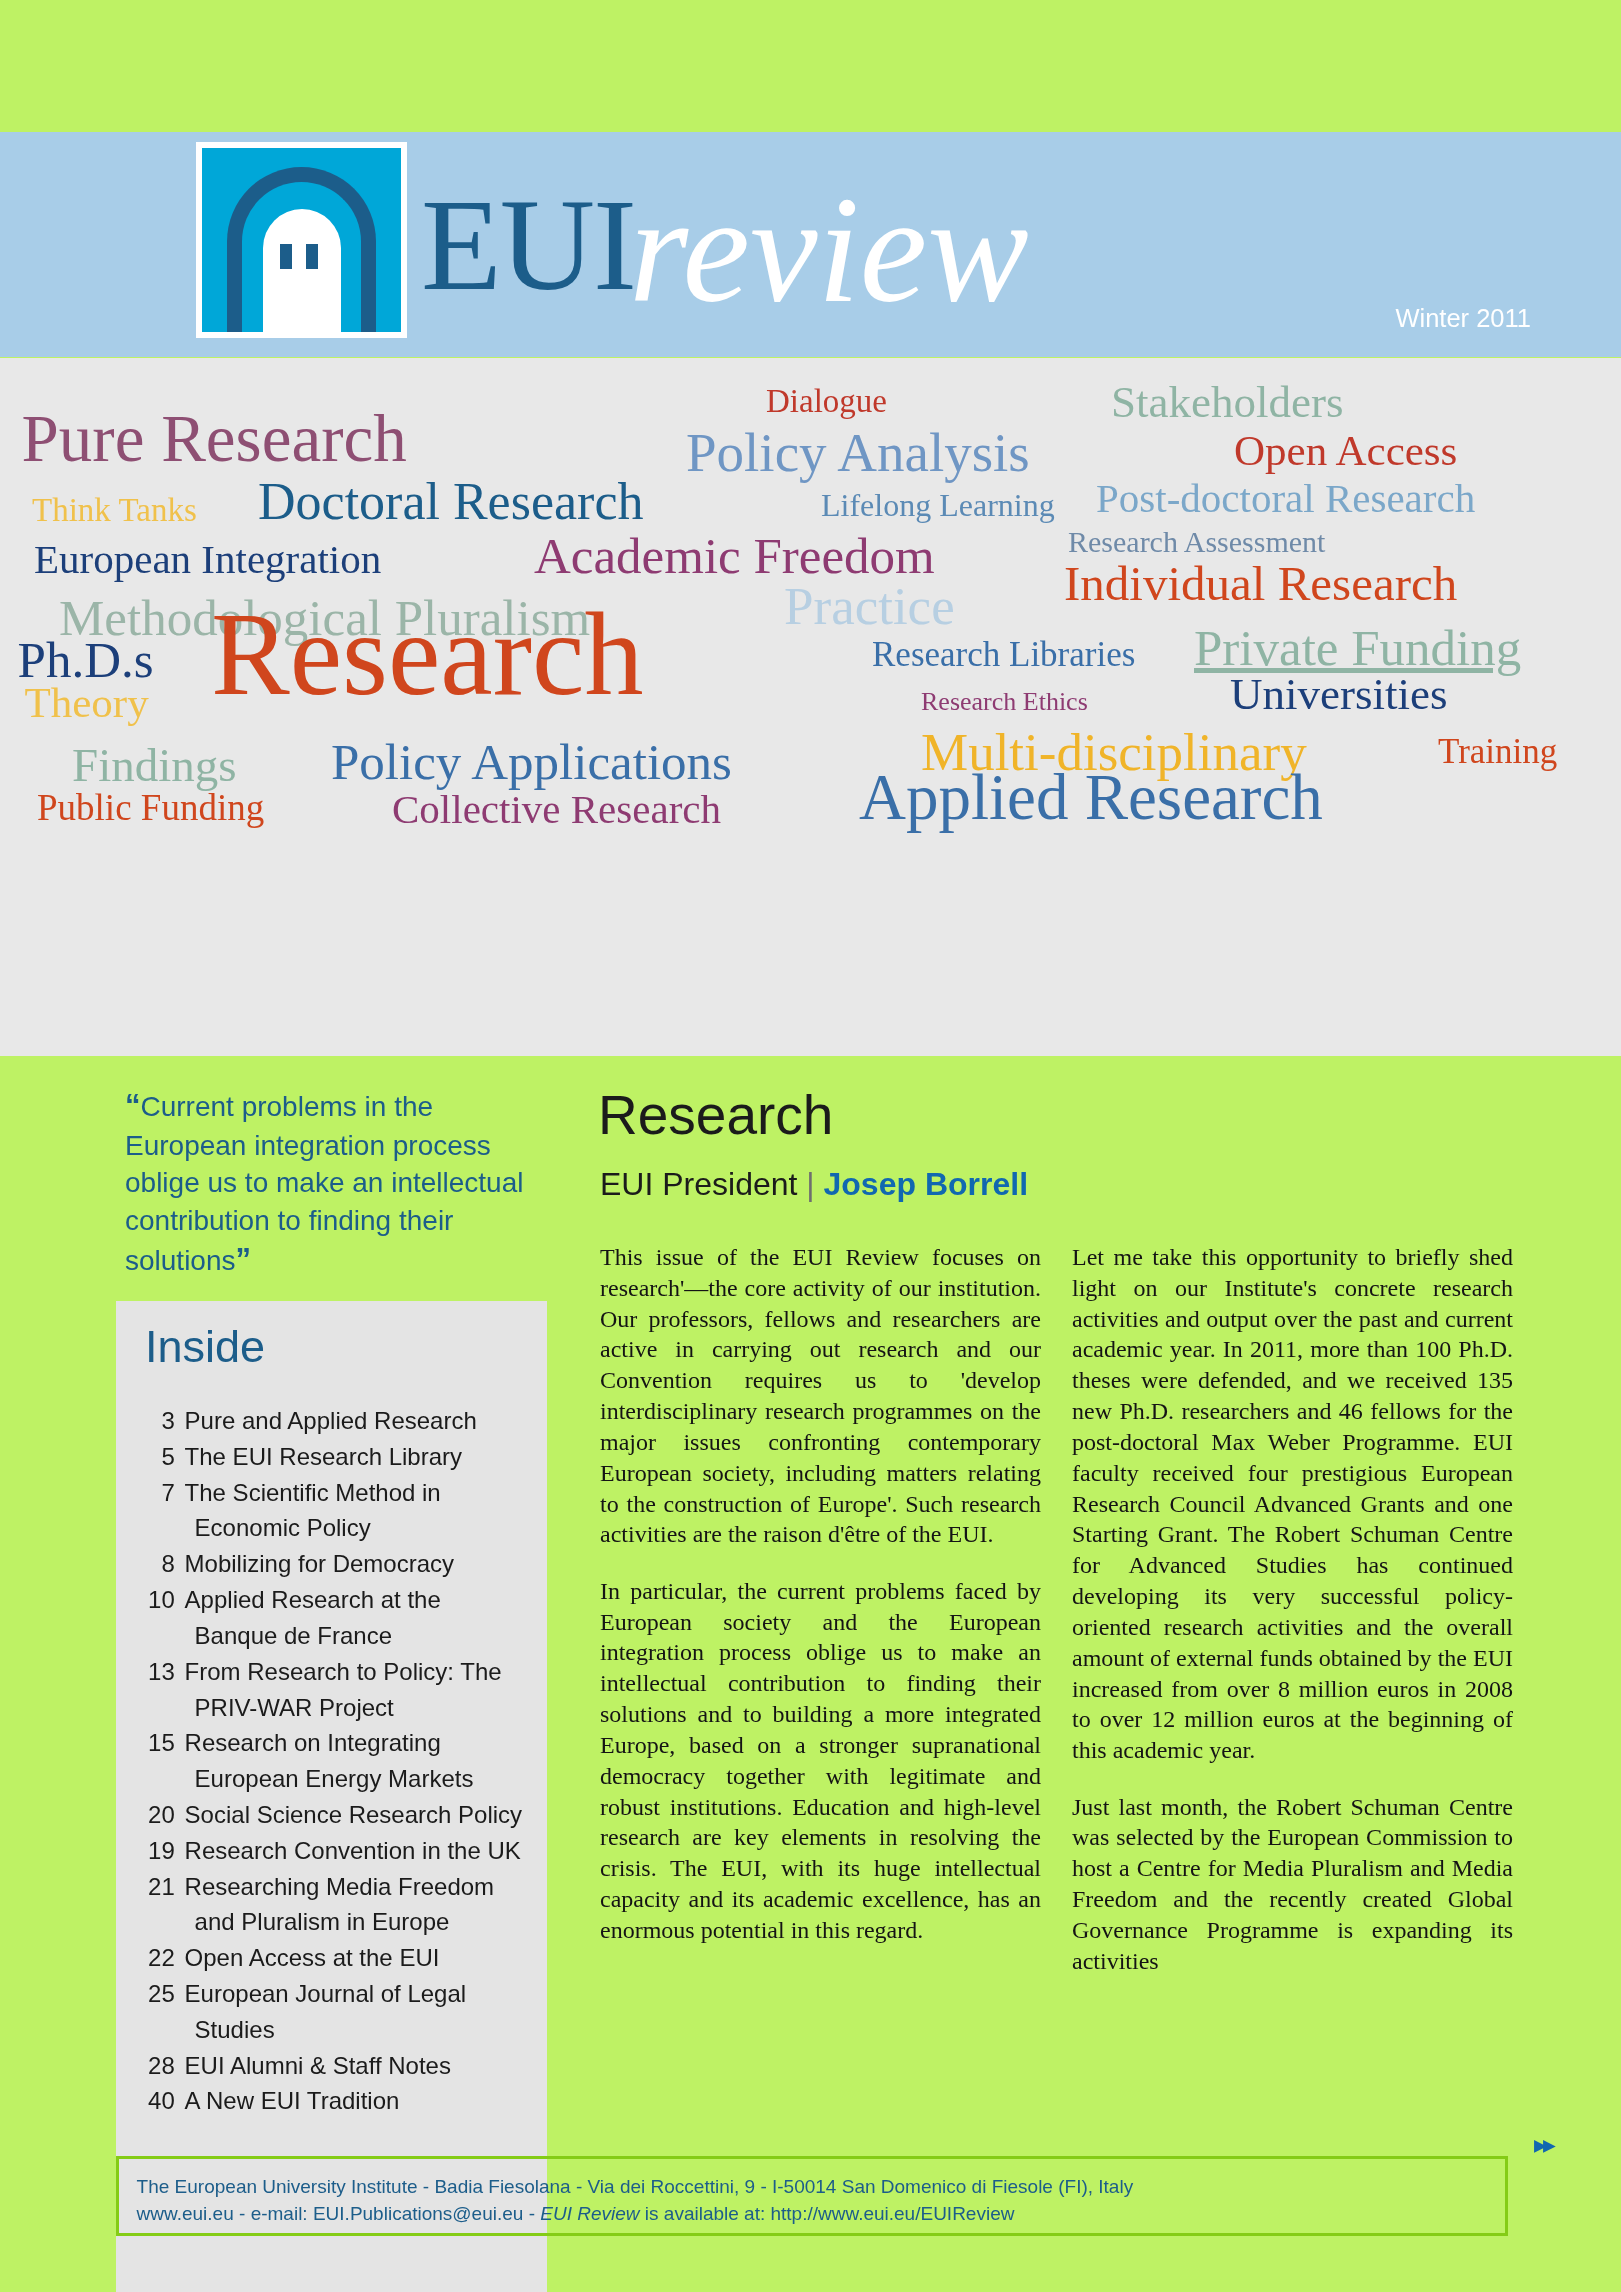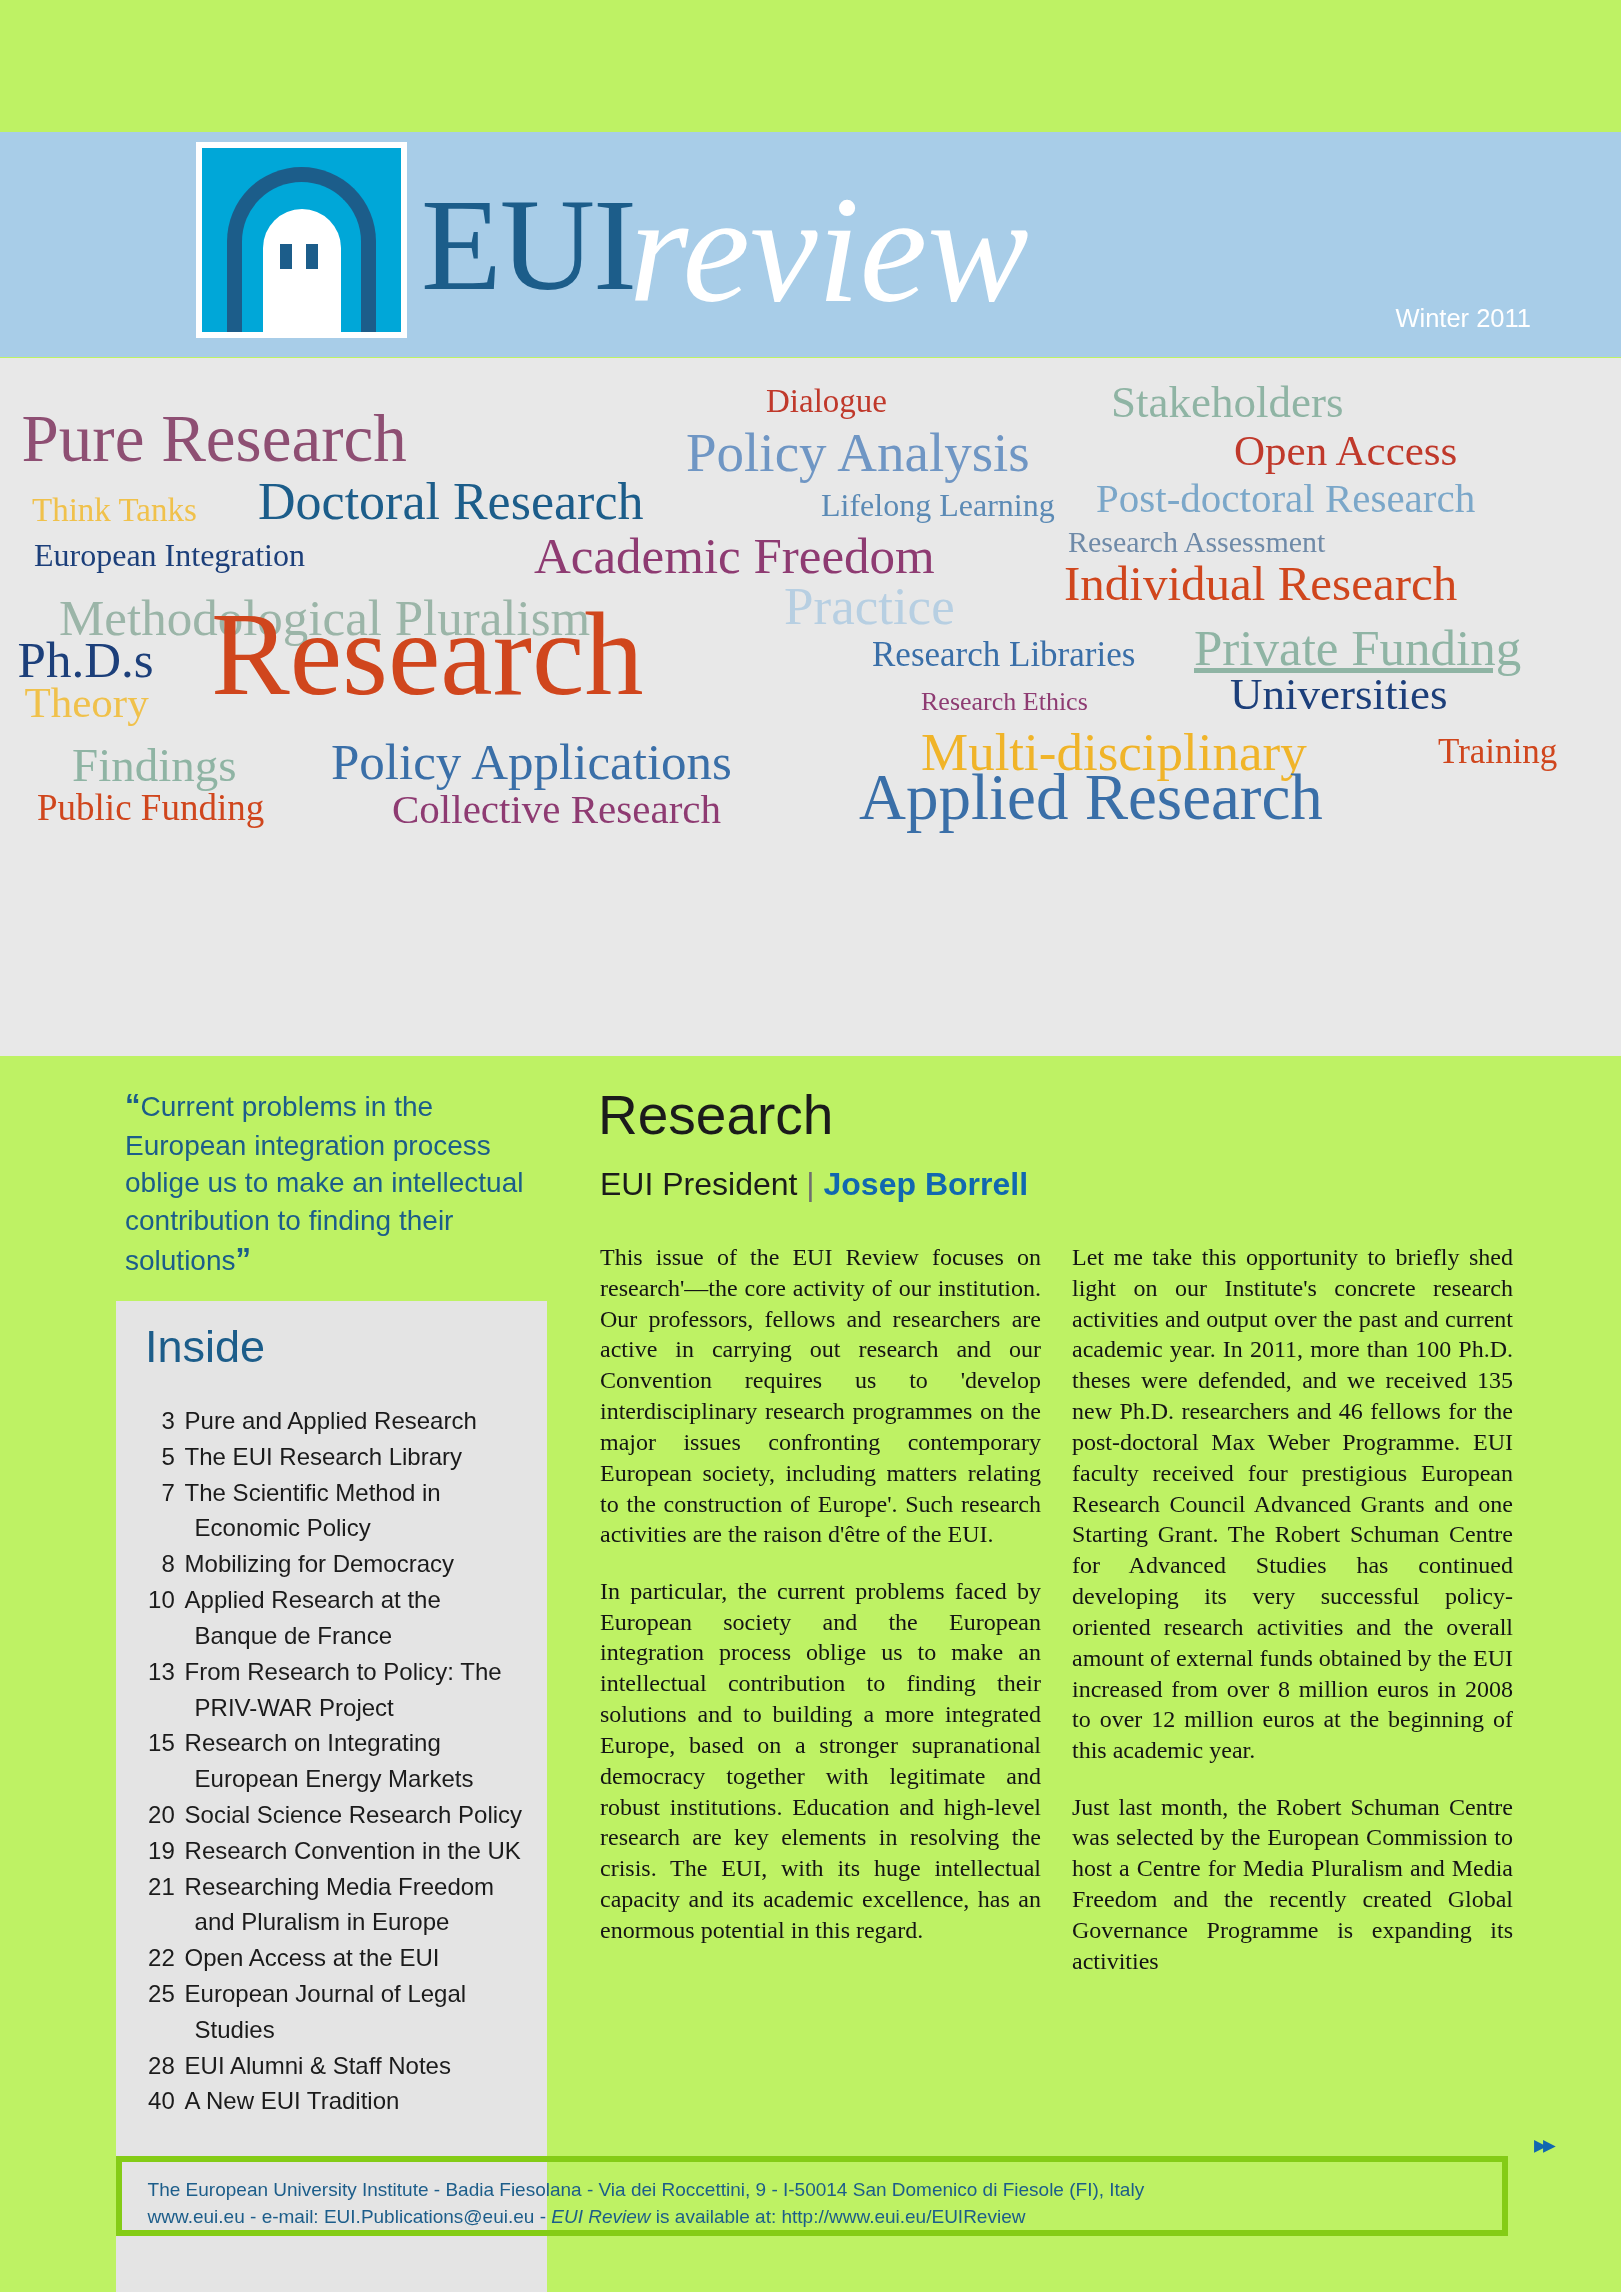--- a/index.html
+++ b/index.html
@@ -242,23 +242,22 @@
     letter-spacing: -3.9px;
   }
 
   
   .footer {
     position: absolute;
     left: 116px;
     top: 2156px;
     width: 1392px;
     height: 80px;
-    border: 6px solid #84cc16;
+    border: 3px solid #84cc16;
     box-sizing: border-box;
-    padding-left: 8px;
   }
   .footer-inner {
     padding: 13.7px 0 0 17.6px;
     font-size: 19px;
     color: #1c5d8a;
     line-height: 1.45;
   }
   .footer-inner i { font-style: italic; }
 </style>
 </head>
@@ -285,21 +284,21 @@
   <div class="cloud" id="cloud">
       <span style="left: 21.6px; top: 47px; font-size: 67px; color: rgb(142, 79, 115);">Pure Research</span>
       <span style="left: 766px; top: 27.4px; font-size: 33px; color: rgb(192, 57, 43);">Dialogue</span>
       <span style="left: 1111px; top: 21.6px; font-size: 45px; color: rgb(143, 180, 164);">Stakeholders</span>
       <span style="left: 686px; top: 67px; font-size: 55px; color: rgb(111, 150, 196);">Policy Analysis</span>
       <span style="left: 1234px; top: 71px; font-size: 43px; color: rgb(192, 57, 43);">Open Access</span>
       <span style="left: 32px; top: 136px; font-size: 33px; color: rgb(240, 193, 75);">Think Tanks</span>
       <span style="left: 258px; top: 118px; font-size: 52px; color: rgb(28, 93, 138);">Doctoral Research</span>
       <span style="left: 821px; top: 131px; font-size: 32px; color: rgb(91, 138, 181);">Lifelong Learning</span>
       <span style="left: 1096px; top: 120px; font-size: 41px; color: rgb(123, 167, 201);">Post-doctoral Research</span>
-      <span style="left: 34px; top: 181px; font-size: 32px; color: rgb(28, 63, 122);">European Integration</span>
+      <span style="left: 34px; top: 181px; font-size: 41px; color: rgb(28, 63, 122);">European Integration</span>
       <span style="left: 534px; top: 173px; font-size: 51px; color: rgb(142, 59, 114);">Academic Freedom</span>
       <span style="left: 1068px; top: 169px; font-size: 30px; color: rgb(111, 138, 168);">Research Assessment</span>
       <span style="left: 1064px; top: 201px; font-size: 49px; color: rgb(208, 70, 29);">Individual Research</span>
       <span style="left: 59px; top: 235px; font-size: 51px; color: rgb(155, 181, 168);">Methodological Pluralism</span>
       <span style="left: 784px; top: 222px; font-size: 53px; color: rgb(183, 207, 226);">Practice</span>
       <span style="left: 872px; top: 279px; font-size: 35px; color: rgb(58, 111, 168);">Research Libraries</span>
       <span style="left: 1194px; top: 265px; font-size: 51px; color: rgb(143, 180, 164); text-decoration: underline;">Private Funding</span>
       <span style="left: 17.6px; top: 277px; font-size: 51px; color: rgb(28, 63, 122);">Ph.D.s</span>
       <span style="left: 211px; top: 238px; font-size: 118px; color: rgb(208, 70, 29);">Research</span>
       <span style="left: 921px; top: 331px; font-size: 26px; color: rgb(142, 59, 114);">Research Ethics</span>

